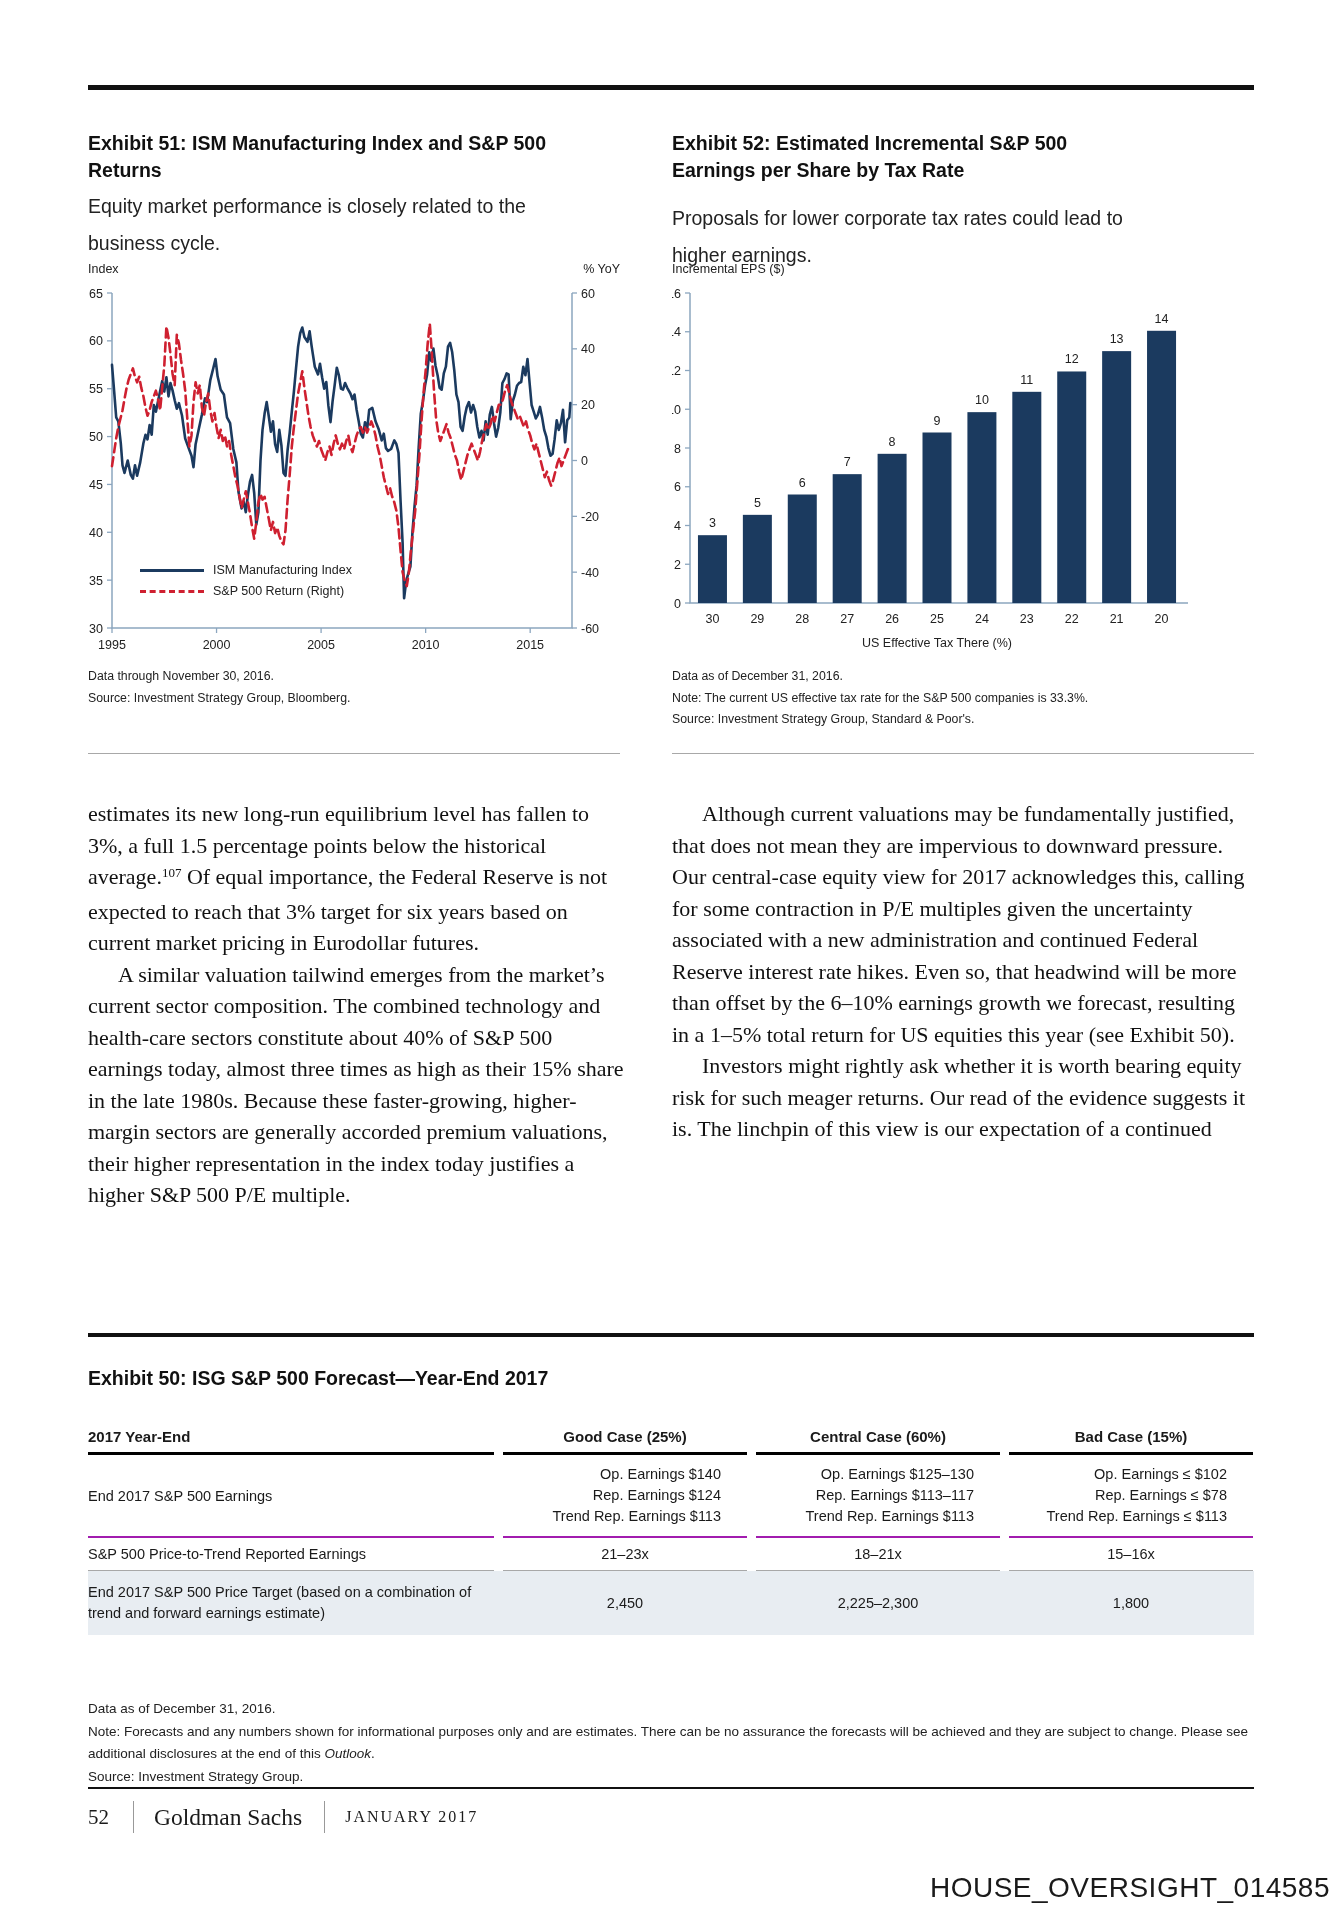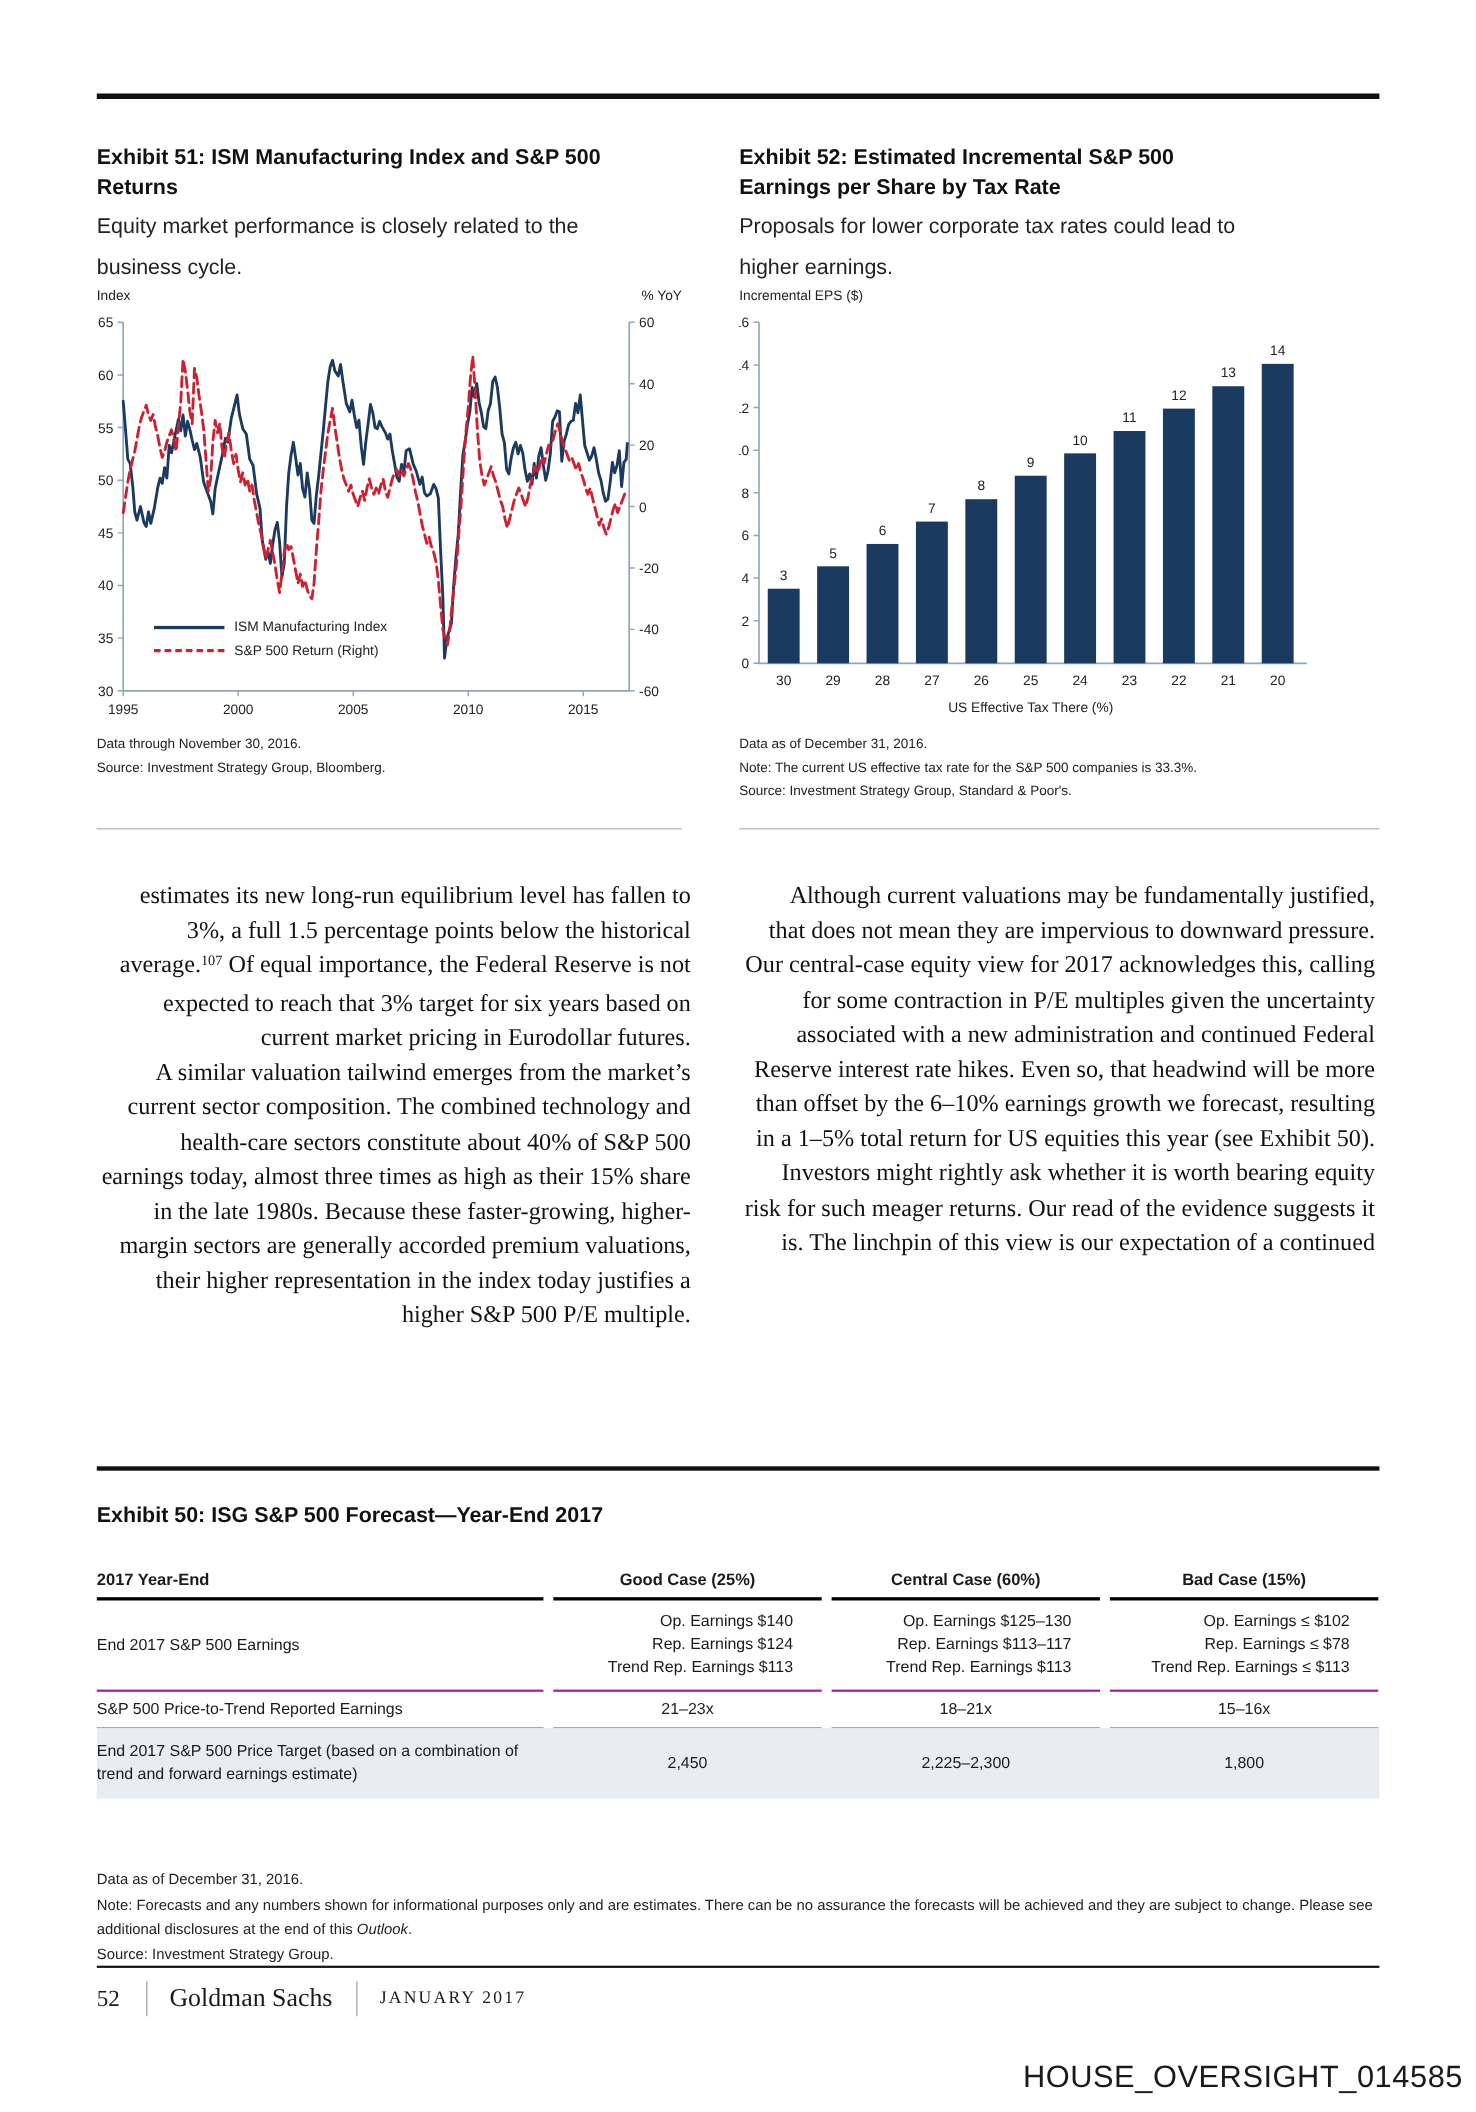--- a/index.html
+++ b/index.html
@@ -6,21 +6,21 @@
   .page{position:relative;width:1342px;height:1920px;background:#ffffff;margin:0 auto;
         font-family:"Liberation Sans", sans-serif;color:#1a1a1a;overflow:hidden;}
   .abs{position:absolute;}
   .rule{background:#111;}
   .hairline{background:#a8a8a8;height:1px;}
   .ex-title{font-size:19.5px;font-weight:bold;line-height:27px;color:#111;}
   .ex-sub{font-size:19.5px;line-height:37px;color:#222;}
   .ax-label{font-size:12.5px;color:#222;}
   .foot{font-size:12.3px;line-height:21.5px;color:#222;}
   .bodytext{font-family:"Liberation Serif", serif;font-size:22px;line-height:31.5px;color:#111;}
-  .bodytext p{margin:0;text-align:right;}
+  .bodytext p{margin:0;}
   .indent{text-indent:30px;}
   sup.fn{font-size:13px;position:relative;top:-7px;vertical-align:baseline;}
   .legend-row{display:flex;align-items:center;font-size:12.5px;color:#222;}
   .legend-line{display:inline-block;width:64px;height:0;margin-right:9px;}
   .leg-solid{border-top:3px solid #1B3A5F;}
   .leg-dash{border-top:3px dashed #CF2030;}
   
   .trow{display:grid;grid-template-columns:406px 244px 244px 244px;column-gap:9px;font-size:14.5px;}
   .tc{min-width:0;}
   .thead .tc{border-bottom:3px solid #000;padding-bottom:7px;font-weight:bold;font-size:15px;}
@@ -41,21 +41,21 @@
 <body>
 
 <div class="page">
 
   <div class="abs rule" style="left:88px;top:85px;width:1166px;height:5px;"></div>
 
   <div class="abs ex-title" style="left:88px;top:130px;width:470px;">Exhibit 51: ISM Manufacturing Index and S&amp;P 500 Returns</div>
   <div class="abs ex-sub" style="left:88px;top:188px;width:505px;">Equity market performance is closely related to the business cycle.</div>
 
   <div class="abs ex-title" style="left:672px;top:130px;width:470px;">Exhibit 52: Estimated Incremental S&amp;P 500 Earnings per Share by Tax Rate</div>
-  <div class="abs ex-sub" style="left:672px;top:188px;width:505px;">Proposals for lower corporate tax rates could lead to higher earnings.</div>
+  <div class="abs ex-sub" style="left:672px;top:200px;width:505px;">Proposals for lower corporate tax rates could lead to higher earnings.</div>
 
   <div class="abs ax-label" style="left:88px;top:262px;">Index</div>
   <div class="abs ax-label" style="left:540px;top:262px;width:80px;text-align:right;">% YoY</div>
   <svg id="svg51" class="abs" style="left:88px;top:258px;" width="532" height="400" viewBox="0 0 532 400">
       <path d="M24 35 V370 H484 V35" fill="none" stroke="#8CA6BF" stroke-width="1.5"></path>
       <line x1="19" y1="370" x2="24" y2="370" stroke="#8CA6BF" stroke-width="1.3"></line>
       <text x="15" y="374.5" text-anchor="end" font-size="12.5" fill="#222222" font-family="Liberation Sans, sans-serif">30</text>
       <line x1="19" y1="322.14285714285717" x2="24" y2="322.14285714285717" stroke="#8CA6BF" stroke-width="1.3"></line>
       <text x="15" y="326.64285714285717" text-anchor="end" font-size="12.5" fill="#222222" font-family="Liberation Sans, sans-serif">35</text>
       <line x1="19" y1="274.2857142857143" x2="24" y2="274.2857142857143" stroke="#8CA6BF" stroke-width="1.3"></line>

